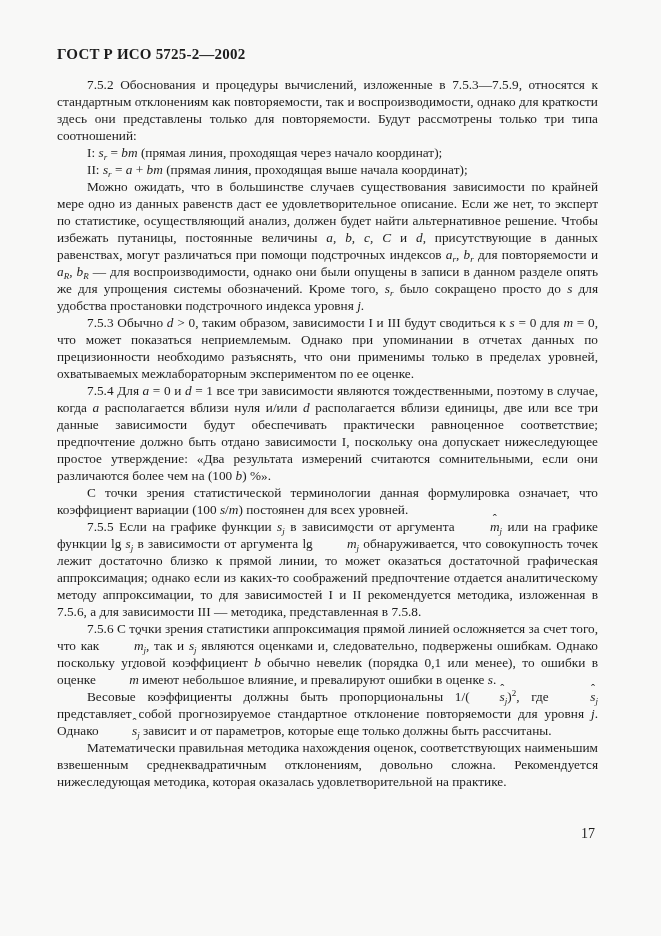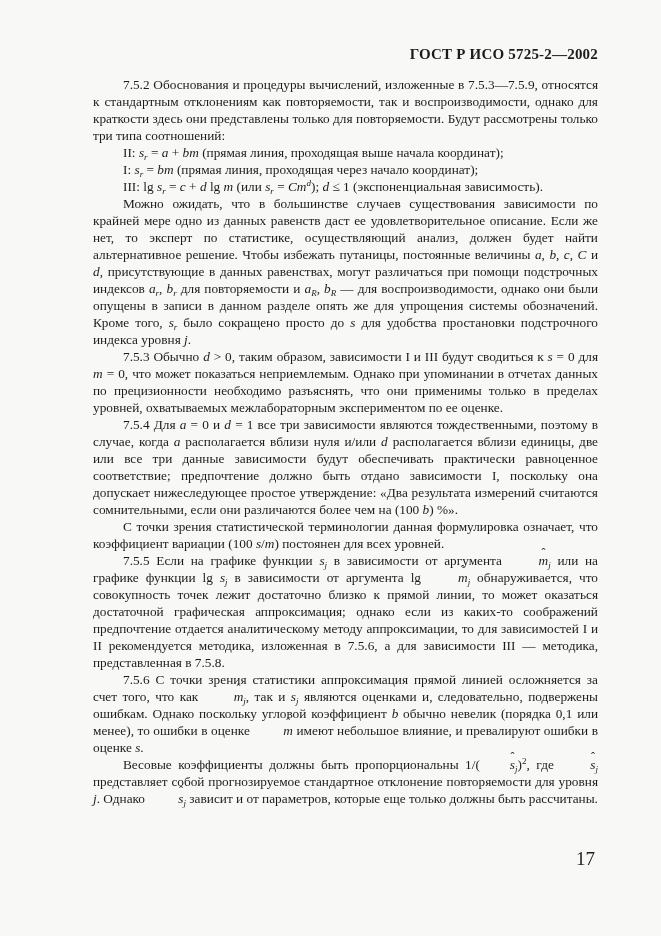--- a/index.html
+++ b/index.html
@@ -11,68 +11,68 @@
     position:relative;
     width:661px;height:936px;
     background:var(--paper);
     color:var(--ink);
     font-family:"Liberation Serif","DejaVu Serif",serif;
     box-sizing:border-box;
     padding:46px 63px 0 57px;
     overflow:hidden;
   }
   .doc-header{
-    text-align:right;
+    text-align:left;
     font-weight:bold;
     font-size:15px;
     line-height:17px;
     letter-spacing:0.2px;
     margin-bottom:13px;
   }
   .doc-body{
     font-size:13.3px;
     line-height:17px;
     text-align:justify;
   }
   .para{margin:0;}
-  .para.indent{text-indent:30px;margin-left:36px;}
+  .para.indent{text-indent:30px;}
   .para i{font-style:italic;}
   sub{font-size:9px;vertical-align:-3px;line-height:0;}
   sup{font-size:9px;vertical-align:5px;line-height:0;}
   .hat{position:relative;display:inline-block;}
   .hat::after{
     content:"ˆ";
     position:absolute;
     left:50%;
     transform:translateX(-50%);
     top:-0.62em;
     font-size:0.9em;
     font-style:normal;
   }
   .page-number{
     position:absolute;
-    top:848px;
+    top:826px;
     right:66px;
-    font-size:19px;
+    font-size:14px;
   }
 </style>
 </head>
 <body>
 
 <div class="page">
   <div class="doc-header">ГОСТ Р ИСО 5725-2—2002</div>
 
   <div class="doc-body">
       <div class="para indent">7.5.2 Обоснования и процедуры вычислений, изложенные в 7.5.3—7.5.9, относятся к стандартным отклонениям как повторяемости, так и воспроизводимости, однако для краткости здесь они представлены только для повторяемости. Будут рассмотрены только три типа соотношений:</div>
+      <div class="para indent">I: <i>s</i><sub><i>r</i></sub> = <i>bm</i> (прямая линия, проходящая через начало координат);</div>
       <div class="para indent">II: <i>s</i><sub><i>r</i></sub> = <i>a</i> + <i>bm</i> (прямая линия, проходящая выше начала координат);</div>
-      <div class="para indent">I: <i>s</i><sub><i>r</i></sub> = <i>bm</i> (прямая линия, проходящая через начало координат);</div>
-      <div class="para indent">III: lg <i>s</i><sub><i>r</i></sub> = <i>c</i> + <i>d</i> lg <i>m</i> (или <i>s</i><sub><i>r</i></sub> = <i>Cm</i><sup><i>d</i></sup>); <i>d</i> ≤ 1 (экспоненциальная зависимость).</div>
       <div class="para indent">Можно ожидать, что в большинстве случаев существования зависимости по крайней мере одно из данных равенств даст ее удовлетворительное описание. Если же нет, то эксперт по статистике, осуществляющий анализ, должен будет найти альтернативное решение. Чтобы избежать путаницы, постоянные величины <i>a</i>, <i>b</i>, <i>c</i>, <i>C</i> и <i>d</i>, присутствующие в данных равенствах, могут различаться при помощи подстрочных индексов <i>a</i><sub><i>r</i></sub>, <i>b</i><sub><i>r</i></sub> для повторяемости и <i>a</i><sub><i>R</i></sub>, <i>b</i><sub><i>R</i></sub> — для воспроизводимости, однако они были опущены в записи в данном разделе опять же для упрощения системы обозначений. Кроме того, <i>s</i><sub><i>r</i></sub> было сокращено просто до <i>s</i> для удобства простановки подстрочного индекса уровня <i>j</i>.</div>
       <div class="para indent">7.5.3 Обычно <i>d</i> &gt; 0, таким образом, зависимости I и III будут сводиться к <i>s</i> = 0 для <i>m</i> = 0, что может показаться неприемлемым. Однако при упоминании в отчетах данных по прецизионности необходимо разъяснять, что они применимы только в пределах уровней, охватываемых межлабораторным экспериментом по ее оценке.</div>
       <div class="para indent">7.5.4 Для <i>a</i> = 0 и <i>d</i> = 1 все три зависимости являются тождественными, поэтому в случае, когда <i>a</i> располагается вблизи нуля и/или <i>d</i> располагается вблизи единицы, две или все три данные зависимости будут обеспечивать практически равноценное соответствие; предпочтение должно быть отдано зависимости I, поскольку она допускает нижеследующее простое утверждение: «Два результата измерений считаются сомнительными, если они различаются более чем на (100 <i>b</i>) %».</div>
       <div class="para indent">С точки зрения статистической терминологии данная формулировка означает, что коэффициент вариации (100 <i>s</i>/<i>m</i>) постоянен для всех уровней.</div>
       <div class="para indent">7.5.5 Если на графике функции <i>s</i><sub><i>j</i></sub> в зависимости от аргумента <span class="hat"><i>m</i></span><sub><i>j</i></sub> или на графике функции lg <i>s</i><sub><i>j</i></sub> в зависимости от аргумента lg <span class="hat"><i>m</i></span><sub><i>j</i></sub> обнаруживается, что совокупность точек лежит достаточно близко к прямой линии, то может оказаться достаточной графическая аппроксимация; однако если из каких-то соображений предпочтение отдается аналитическому методу аппроксимации, то для зависимостей I и II рекомендуется методика, изложенная в 7.5.6, а для зависимости III — методика, представленная в 7.5.8.</div>
       <div class="para indent">7.5.6 С точки зрения статистики аппроксимация прямой линией осложняется за счет того, что как <span class="hat"><i>m</i></span><sub><i>j</i></sub>, так и <i>s</i><sub><i>j</i></sub> являются оценками и, следовательно, подвержены ошибкам. Однако поскольку угловой коэффициент <i>b</i> обычно невелик (порядка 0,1 или менее), то ошибки в оценке <span class="hat"><i>m</i></span> имеют небольшое влияние, и превалируют ошибки в оценке <i>s</i>.</div>
       <div class="para indent">Весовые коэффициенты должны быть пропорциональны 1/(<span class="hat"><i>s</i></span><sub><i>j</i></sub>)<sup>2</sup>, где <span class="hat"><i>s</i></span><sub><i>j</i></sub> представляет собой прогнозируемое стандартное отклонение повторяемости для уровня <i>j</i>. Однако <span class="hat"><i>s</i></span><sub><i>j</i></sub> зависит и от параметров, которые еще только должны быть рассчитаны.</div>
+      <div class="para indent">Математически правильная методика нахождения оценок, соответствующих наименьшим взвешенным среднеквадратичным отклонениям, довольно сложна. Рекомендуется нижеследующая методика, которая оказалась удовлетворительной на практике.</div>
     </div>
 
   <div class="page-number">17</div>
 </div>
 
 </body></html>

